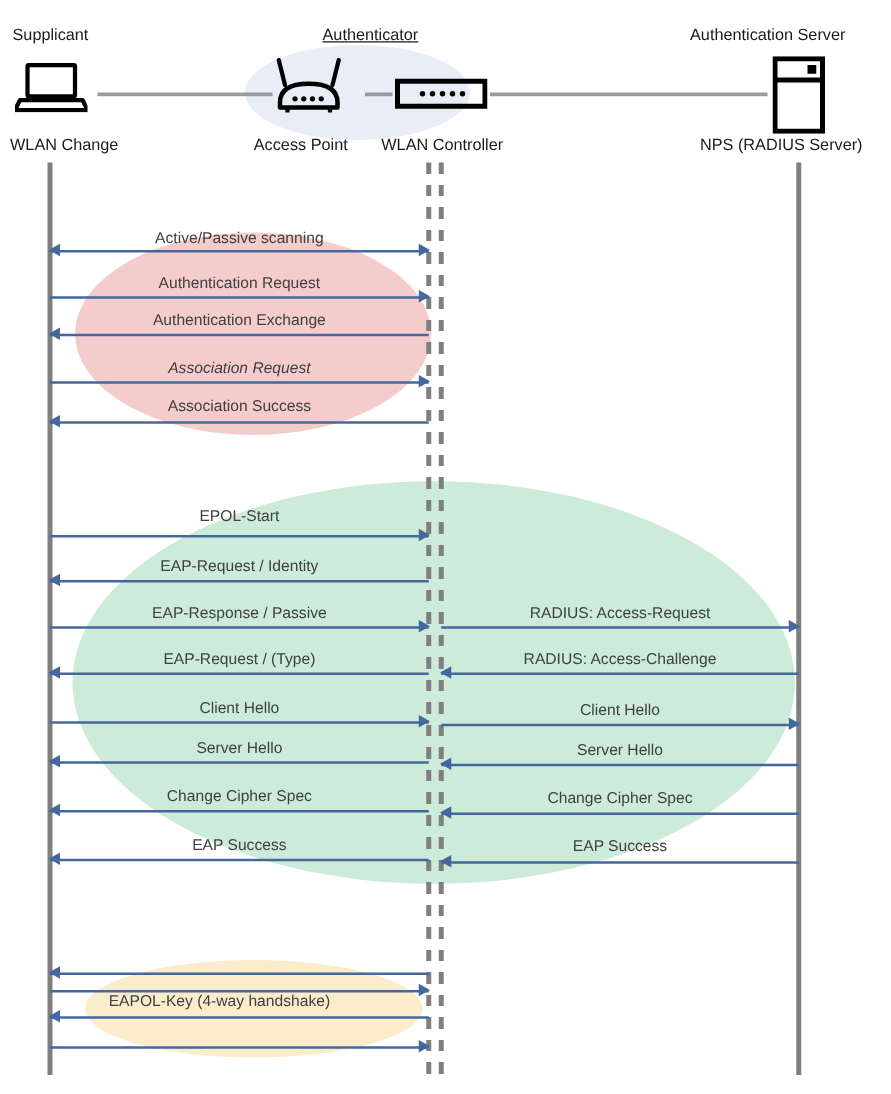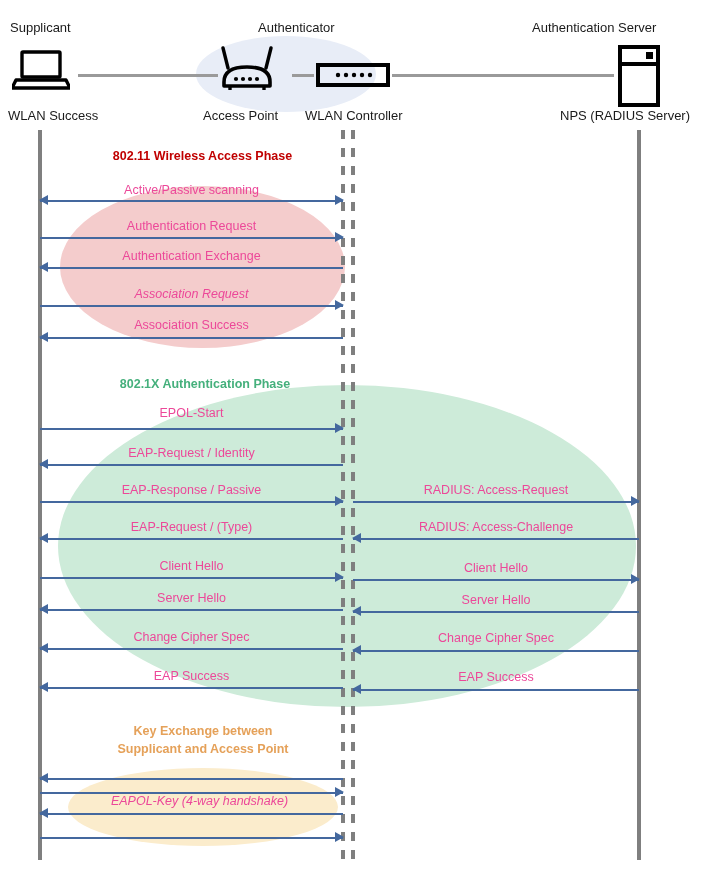--- a/index.html
+++ b/index.html
@@ -58,38 +58,38 @@
   }
   .head{
     position:absolute;top:-4.2px;width:0;height:0;
     border-top:5.2px solid transparent;
     border-bottom:5.2px solid transparent;
   }
   .head.left{left:-1px;border-right:9px solid #44689e;}
   .head.right{right:-1px;border-left:9px solid #44689e;}
 
   .msg-label{
-    position:absolute;font-size:12.5px;color:#ec4899;text-align:center;
+    position:absolute;font-size:12.5px;color:#404040;text-align:center;
     white-space:nowrap;
   }
 </style>
 </head>
 <body>
 
 <div id="stage">
 
   <div class="auth-blob"></div>
 
   <div class="hwire" style="left:78px;top:74px;width:140px;"></div>
   <div class="hwire" style="left:292px;top:74px;width:22px;"></div>
   <div class="hwire" style="left:392px;top:74px;width:222px;"></div>
 
   <div class="role-title" style="left:10px;top:20px;">Supplicant</div>
-  <div class="role-title" style="left:258px;top:20px;">Authenticator</div>
-  <div class="role-title" style="left:532px;top:20px;">Authentication Server</div>
+  <div class="role-title" style="left:258px;top:20px;text-decoration:underline;">Authenticator</div>
+  <div class="role-title" style="left:552px;top:20px;">Authentication Server</div>
 
   <div class="icon" style="left:12px;top:50px;">
     <svg width="58" height="40" viewBox="0 0 58 40">
       <rect x="10" y="2" width="38" height="25" rx="1" fill="none" stroke="#000" stroke-width="3.4"></rect>
       <path d="M4 30 L54 30 L58 38 L0 38 Z" fill="none" stroke="#000" stroke-width="3.4" stroke-linejoin="round"></path>
     </svg>
   </div>
 
   <div class="icon" style="left:216px;top:46px;">
     <svg width="62" height="46" viewBox="0 0 62 46">
@@ -117,42 +117,36 @@
   </div>
 
   <div class="icon" style="left:618px;top:45px;">
     <svg width="42" height="62" viewBox="0 0 42 62">
       <rect x="2" y="2" width="38" height="58" fill="none" stroke="#000" stroke-width="4"></rect>
       <line x1="2" y1="19" x2="40" y2="19" stroke="#000" stroke-width="4"></line>
       <rect x="28" y="7" width="7" height="7" fill="#000"></rect>
     </svg>
   </div>
 
-  <div class="role-sub" style="left:8px;top:108px;">WLAN Success</div>
+  <div class="role-sub" style="left:8px;top:108px;">WLAN Change</div>
   <div class="role-sub" style="left:203px;top:108px;">Access Point</div>
   <div class="role-sub" style="left:305px;top:108px;">WLAN Controller</div>
   <div class="role-sub" style="left:560px;top:108px;">NPS (RADIUS Server)</div>
 
   <div class="ellipse ellipse-red" style="left:60px;top:186px;width:285px;height:162px;"></div>
   <div class="ellipse ellipse-green" style="left:58px;top:385px;width:578px;height:322px;"></div>
   <div class="ellipse ellipse-yellow" style="left:68px;top:768px;width:270px;height:78px;"></div>
 
   <div class="lifeline" style="left:38px;top:130px;height:730px;"></div>
   <div class="lifeline-dashed" style="left:341px;top:130px;height:730px;"></div>
   <div class="lifeline-dashed" style="left:351px;top:130px;height:730px;"></div>
   <div class="lifeline" style="left:637px;top:130px;height:730px;"></div>
 
-  <div class="phase-label" style="left:60px;top:147px;width:285px;color:#C00000;">802.11 Wireless Access Phase</div>
-
-  <div class="phase-label" style="left:60px;top:375px;width:290px;color:#45B07C;">802.1X Authentication Phase</div>
-
-  <div class="phase-label multiline" style="left:68px;top:722px;width:270px;color:#E5A159;">
-    <span>Key Exchange between</span><br>
-    <span>Supplicant and Access Point</span>
-  </div>
+
+
 
   <div id="messages">
       <div class="msg" style="left: 40px; top: 199px; width: 303px;">
         <div class="shaft"></div>
         <div class="head left"></div>
         <div class="head right"></div>
       </div>
       <div class="msg-label" style="left: 40px; top: 183px; width: 303px;">Active/Passive scanning</div>
       <div class="msg" style="left: 40px; top: 236px; width: 303px;">
         <div class="shaft"></div>
@@ -249,20 +243,20 @@
         <div class="head left"></div>
       </div>
       <div class="msg" style="left: 40px; top: 791px; width: 303px;">
         <div class="shaft"></div>
         <div class="head right"></div>
       </div>
       <div class="msg" style="left: 40px; top: 812px; width: 303px;">
         <div class="shaft"></div>
         <div class="head left"></div>
       </div>
-      <div class="msg-label" style="left: 48px; top: 794px; width: 303px; font-style: italic;">EAPOL-Key (4-way handshake)</div>
+      <div class="msg-label" style="left: 24px; top: 794px; width: 303px;">EAPOL-Key (4-way handshake)</div>
       <div class="msg" style="left: 40px; top: 836px; width: 303px;">
         <div class="shaft"></div>
         <div class="head right"></div>
       </div>
     </div>
 
 </div>
 
 </body></html>

